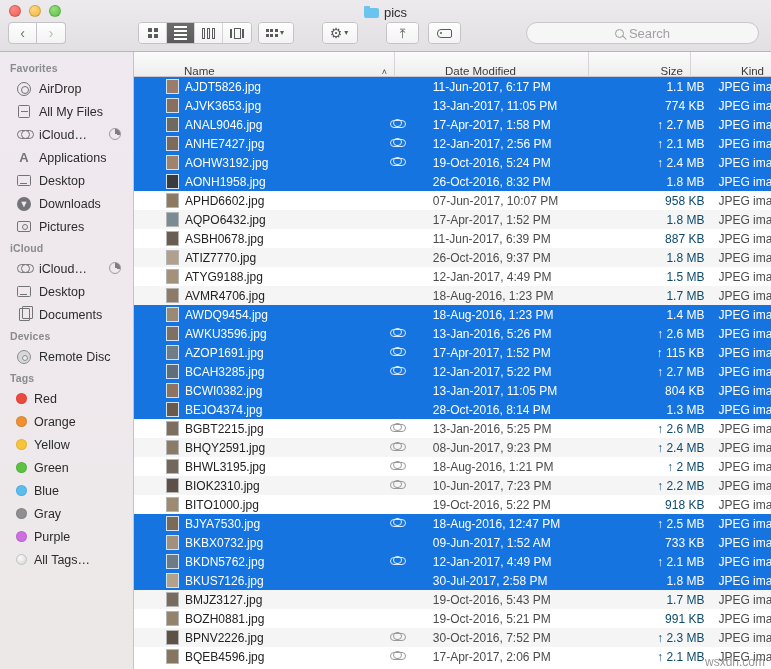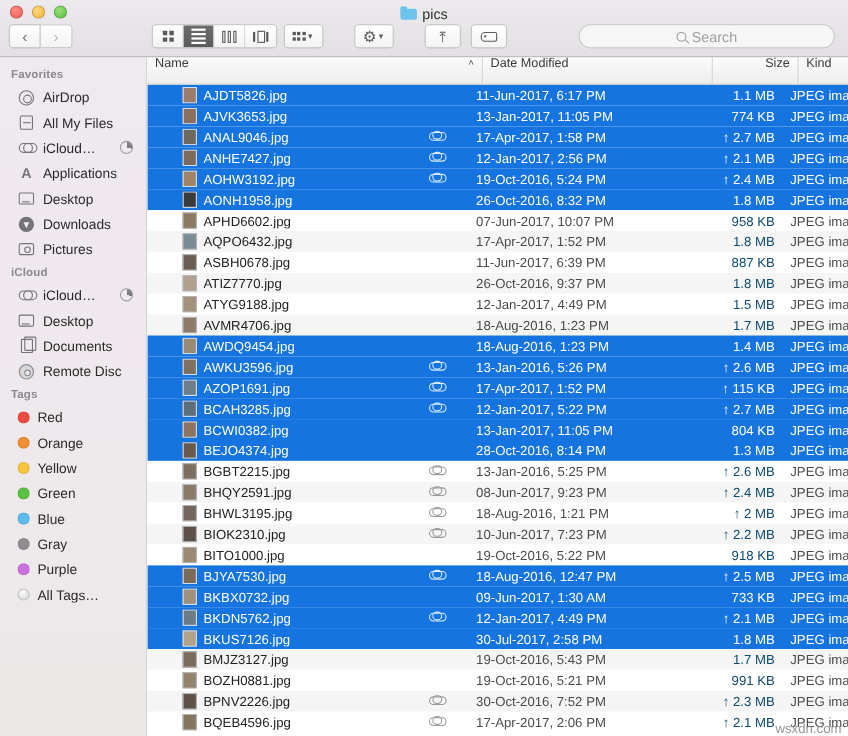--- a/index.html
+++ b/index.html
@@ -201,21 +201,21 @@
   
   .filepane { flex: 1 1 auto; display: flex; flex-direction: column; min-width: 0; background: #fff; }
 
   .col-header {
     display: flex; height: 25px; flex: 0 0 25px;
     background: linear-gradient(to bottom,#fbfbfb,#eeeeee);
     border-bottom: 1px solid #c8c6c8;
     font-size: 11.5px; color: #3b3b3b;
     align-items: center;
   }
-  .ch { height: 25px; display:flex; align-items:flex-start; border-right:1px solid #d6d4d6; padding: 0 7px; }
+  .ch { height: 25px; display:flex; align-items:flex-end; border-right:1px solid #d6d4d6; padding: 0 7px; margin-left: 43px; }
   .ch.name { width: 305px; justify-content: space-between; }
   .ch.date { width: 209px; }
   .ch.size { width: 78px; justify-content: flex-end; }
   .ch.kind { flex: 1 1 auto; border-right: none; }
   .sortarrow { font-size: 9px; color: #4a4a4a; }
 
   .rows { flex: 1 1 auto; overflow: hidden; }
 
   .row {
     display: flex; align-items: center;
@@ -424,20 +424,21 @@
             <span class="ic-desktop"></span>
           </span>
           <span class="sb-label">Desktop</span>
         </div>
         <div class="sb-item">
           <span class="sb-ico">
             <span class="ic-docs"></span>
           </span>
           <span class="sb-label">Documents</span>
         </div>
+        <div class="sb-section">Devices</div>
         <div class="sb-item">
           <span class="sb-ico">
             <span class="ic-disc"></span>
           </span>
           <span class="sb-label">Remote Disc</span>
         </div>
         <div class="sb-section">Tags</div>
         <div class="sb-item">
           <span class="tagdot" style="background:#ec4a3f"></span>
           <span class="sb-label">Red</span>
@@ -752,21 +753,21 @@
             <span class="c-date">18-Aug-2016, 12:47 PM</span>
             <span class="c-size">↑ 2.5 MB</span>
             <span class="c-kind">JPEG ima</span>
           </div>
           <div class="row sel">
             <span class="c-name">
               <span class="thumb" style="background:#a1907c"></span>
               <span class="fname">BKBX0732.jpg</span>
             </span>
             <span class="c-cloud"></span>
-            <span class="c-date">09-Jun-2017, 1:30 AM</span>
+            <span class="c-date">09-Jun-2017, 1:52 AM</span>
             <span class="c-size">733 KB</span>
             <span class="c-kind">JPEG ima</span>
           </div>
           <div class="row sel">
             <span class="c-name">
               <span class="thumb" style="background:#6d7b85"></span>
               <span class="fname">BKDN5762.jpg</span>
             </span>
             <span class="c-cloud">
               <span class="cloudmark"></span>

